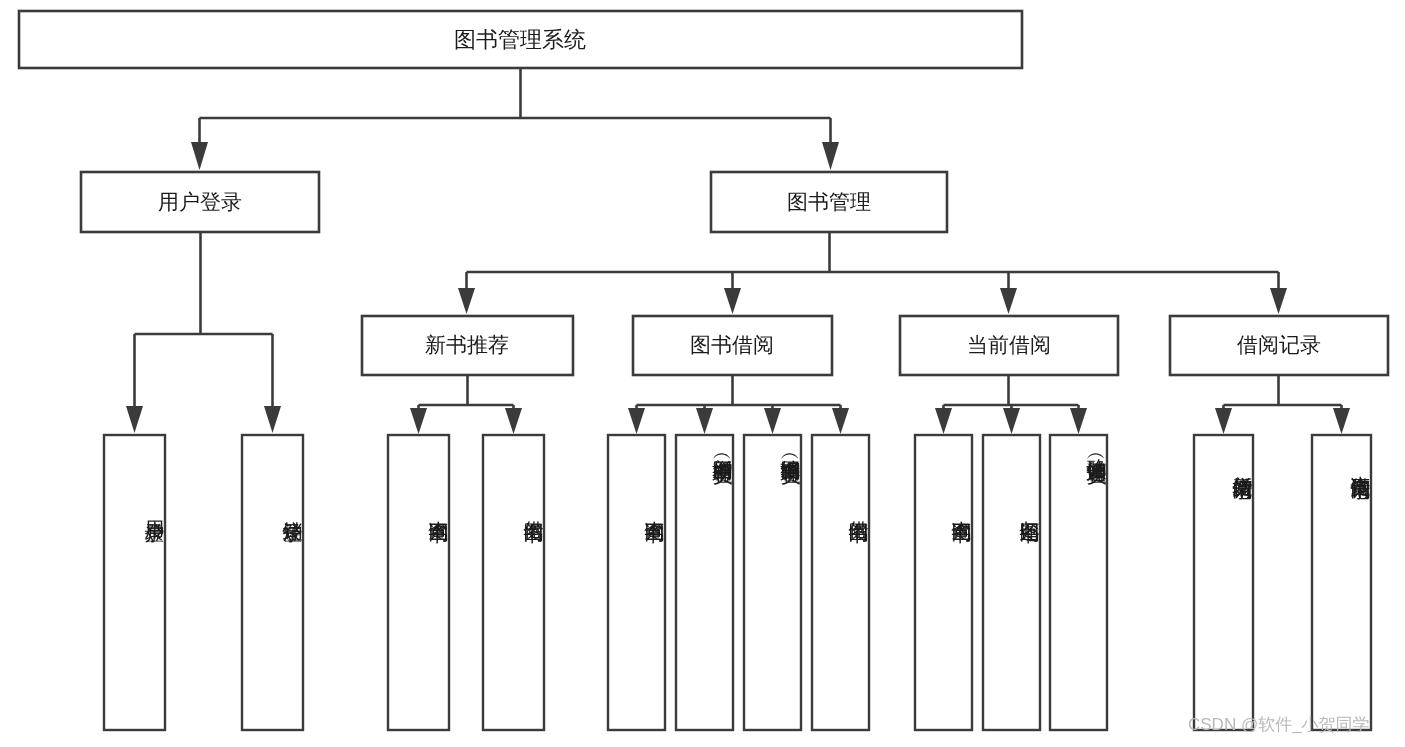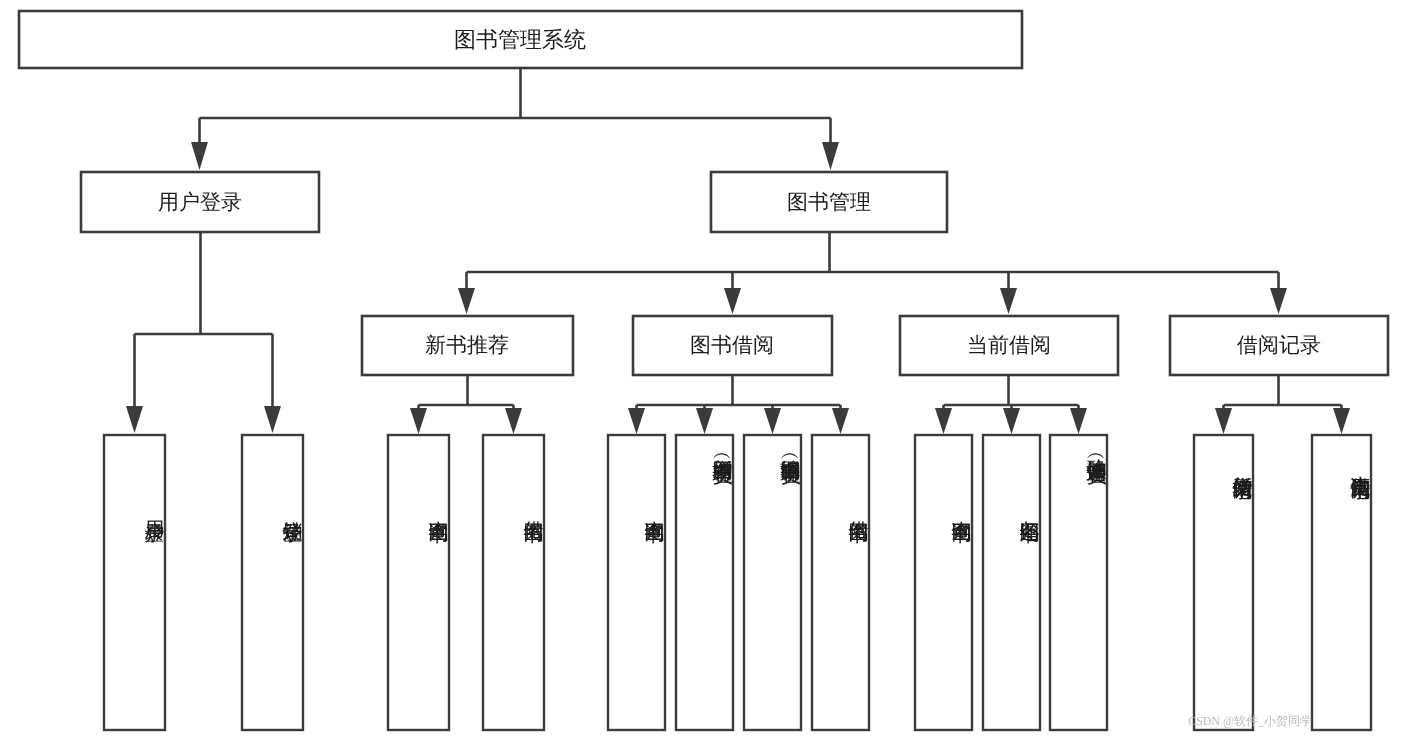--- a/index.html
+++ b/index.html
@@ -68,22 +68,22 @@
     color: #1b1b1b;
     letter-spacing: 1px;
     text-align: center;
     white-space: nowrap;
     pointer-events: none;
   }
   .watermark {
     position: absolute;
     left: 1188px;
     top: 713px;
-    font-family: Liberation Serif, serif;
-    font-size: 12px;
+    font-family: Liberation Sans, sans-serif;
+    font-size: 17px;
     color: #b9b9b9;
     white-space: nowrap;
     pointer-events: none;
   }
 </style>
 </head>
 <body>
 
 <div id="diagram-root">
 

